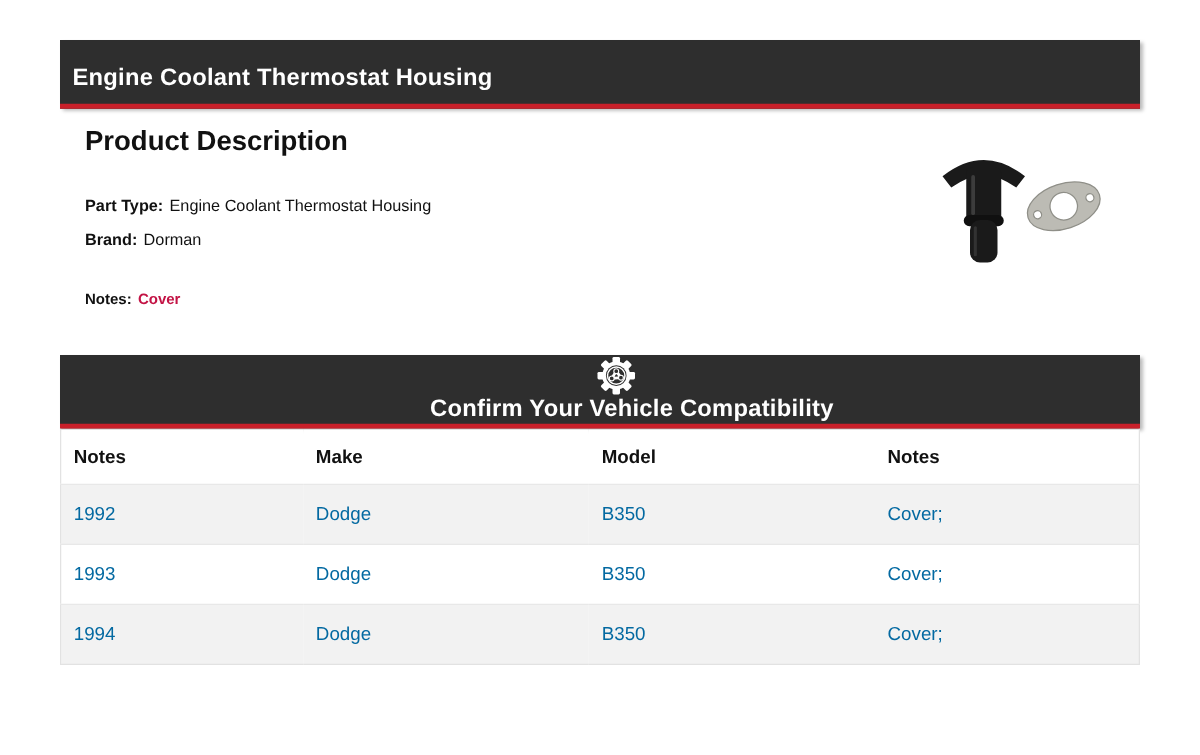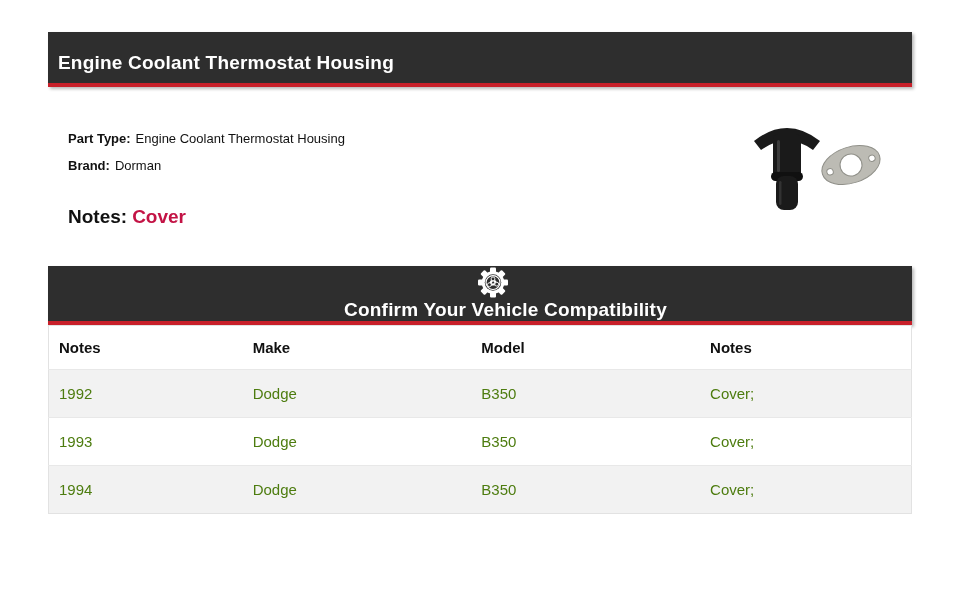--- a/index.html
+++ b/index.html
@@ -52,21 +52,21 @@
   }
   .details {
     margin: 26px 0 0 0;
     font-size: 13px;
     line-height: 26.5px;
     max-width: 365px;
   }
   .field-label { font-weight: bold; margin-right: 5px; }
   .notes-line {
     margin: 27px 0 0 0;
-    font-size: 19px;
+    font-size: 12px;
     font-weight: bold;
   }
   .notes-value { color: #c31345; margin-left: 5px; }
   .product-img {
     position: absolute;
     top: 30px;
     right: 28px;
     width: 140px;
     height: 100px;
   }
@@ -84,35 +84,36 @@
   .compat-table th {
     text-align: left;
     font-weight: bold;
     padding: 13px 10px;
     background: #ffffff;
     color: #111111;
   }
   .compat-table td {
     padding: 15px 10px;
     border-top: 1px solid #e8e8e8;
-    color: #4d7c0f;
+    color: #0369a1;
   }
   .compat-table tbody tr:nth-child(odd) { background: #f2f2f2; }
   .compat-table tbody tr:nth-child(even) { background: #ffffff; }
 </style>
 </head>
 <body>
 
 <div class="page">
 
   <div class="bar bar1">
     <span class="bar-title">Engine Coolant Thermostat Housing</span>
   </div>
 
   <section class="desc">
+    <h2 class="desc-heading">Product Description</h2>
 
     <div class="product-img">
       <svg width="140" height="100" viewBox="0 0 140 100">
 
         <g transform="translate(10,0)">
           <path d="M0,24 Q33,-2 66,24 L59,33 Q33,14 7,33 Z" fill="#1a1a1a"></path>
           <rect x="19" y="17" width="28" height="45" rx="5" fill="#1a1a1a"></rect>
           <rect x="17" y="55" width="32" height="9" rx="4.5" fill="#101010"></rect>
           <rect x="22" y="59" width="22" height="34" rx="8" fill="#1a1a1a"></rect>
           <rect x="23" y="23" width="3" height="32" rx="1.5" fill="#5a5a5a" opacity="0.55"></rect>

